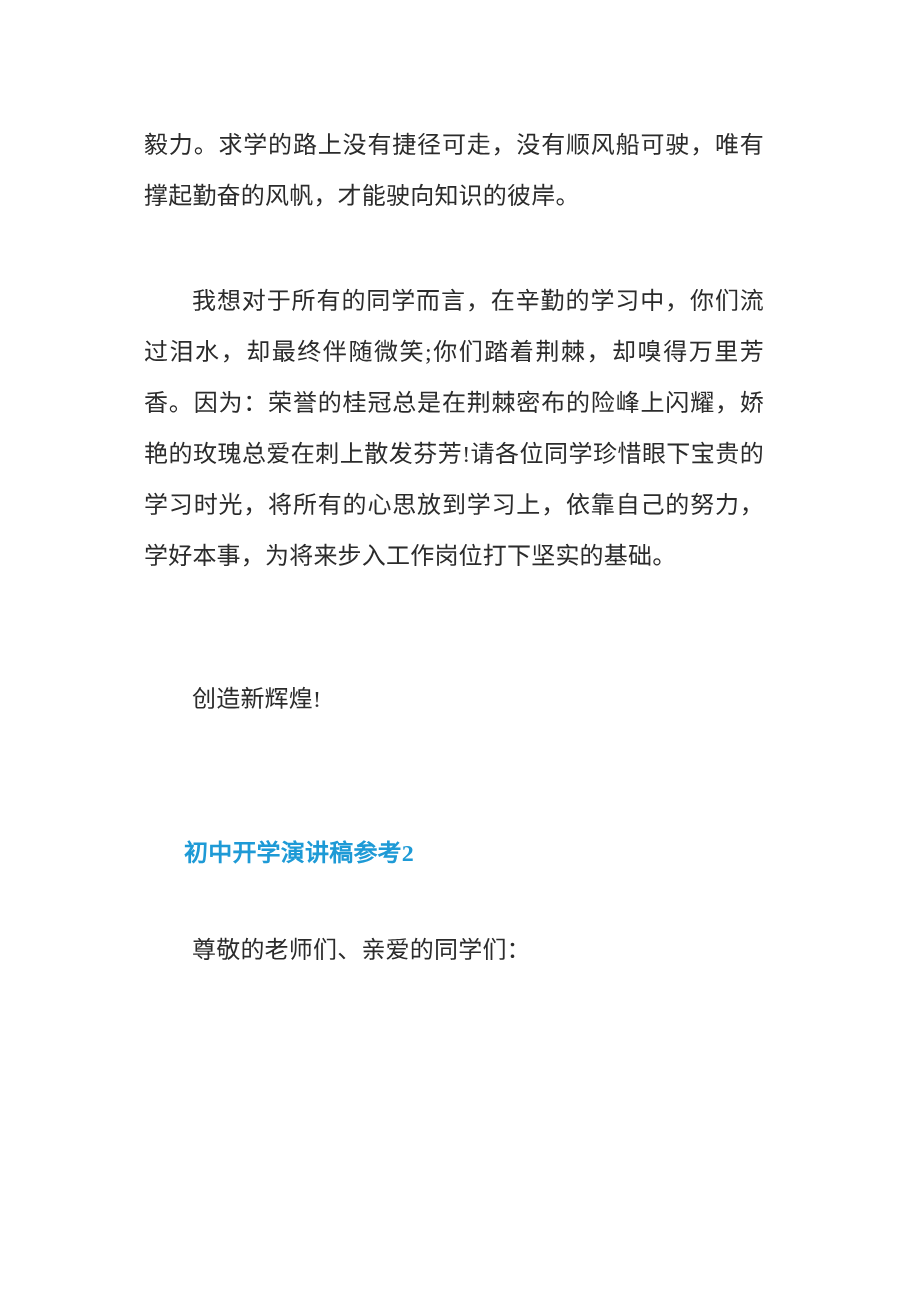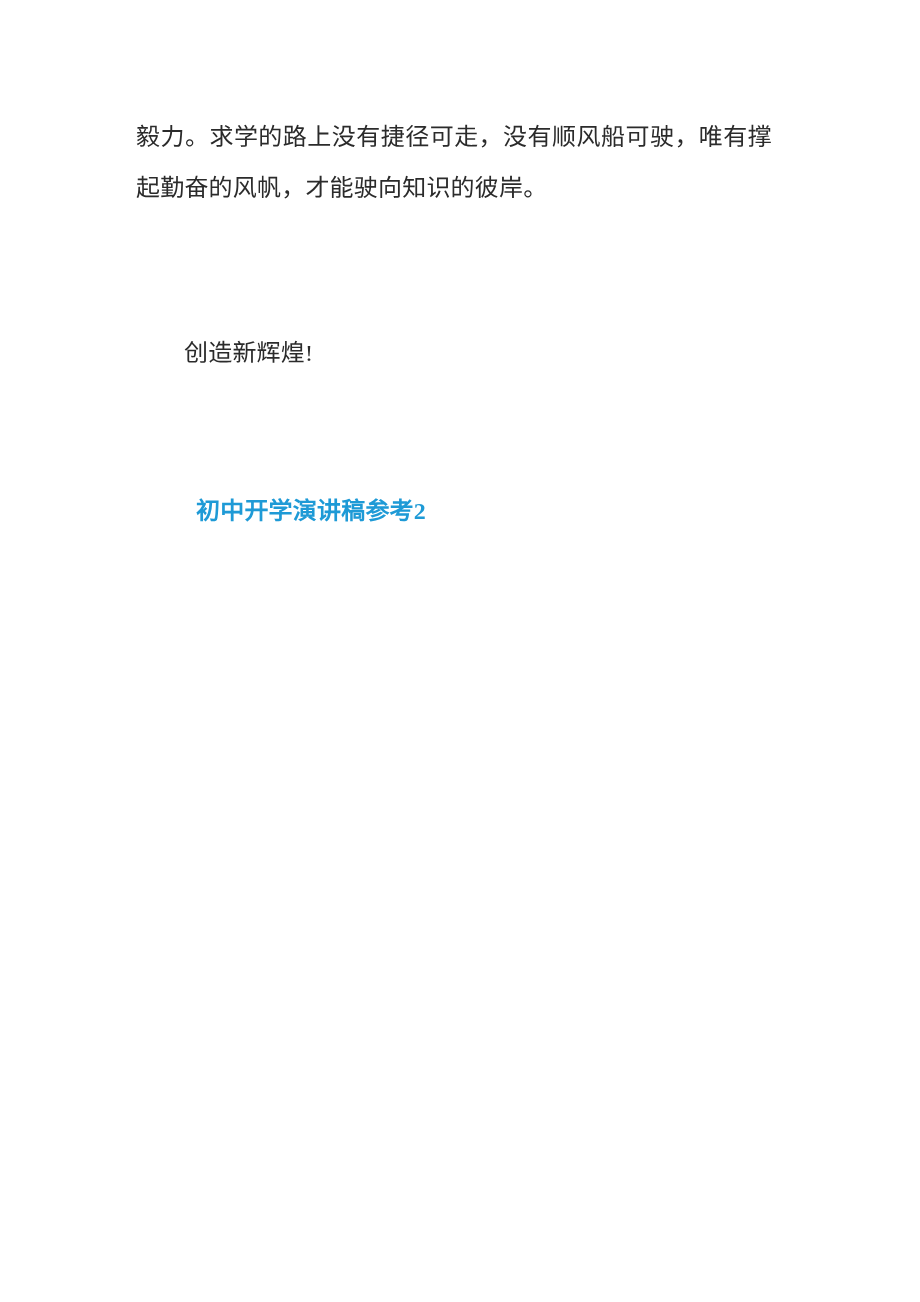--- a/index.html
+++ b/index.html
@@ -19,21 +19,21 @@
     overflow: hidden;
     box-sizing: border-box;
   }
   .doc-body {
     position: absolute;
     left: 136px;
     top: 0;
     width: 636px;
   }
   .para {
-    margin: 0;
+    margin: 8px;
     color: #2b2b2b;
     font-size: 24px;
     line-height: 51px;
     text-align: justify;
     text-justify: inter-ideograph;
     letter-spacing: 0.2px;
     font-weight: 400;
     word-break: break-all;
   }
   .para.indent {
@@ -45,52 +45,54 @@
   .gap {
     height: 38px;
   }
   .gap-lg {
     height: 100px;
   }
   .gap-heading {
     height: 44px;
   }
   .heading-2 {
-    margin: 12px;
+    margin: 0;
     font-size: 24px;
     line-height: 40px;
     font-weight: 700;
     color: #1e9ad6;
     text-indent: 48px;
     letter-spacing: 0.2px;
   }
 </style>
 </head>
 <body>
 
 <div class="page">
   <div class="doc-body">
 
     <div class="spacer-top"></div>
 
     <p class="para">毅力。求学的路上没有捷径可走，没有顺风船可驶，唯有撑起勤奋的风帆，才能驶向知识的彼岸。</p>
 
     <div class="gap"></div>
 
+    <p class="para indent">我想对于所有的同学而言，在辛勤的学习中，你们流过泪水，却最终伴随微笑;你们踏着荆棘，却嗅得万里芳香。因为：荣誉的桂冠总是在荆棘密布的险峰上闪耀，娇艳的玫瑰总爱在刺上散发芬芳!请各位同学珍惜眼下宝贵的学习时光，将所有的心思放到学习上，依靠自己的努力，学好本事，为将来步入工作岗位打下坚实的基础。</p>
 
     <div class="gap"></div>
 
 
     <div class="gap"></div>
 
     <p class="para indent">创造新辉煌!</p>
 
     <div class="gap-lg"></div>
 
     <h2 class="heading-2">初中开学演讲稿参考2</h2>
 
     <div class="gap-heading"></div>
 
+    <p class="para indent">尊敬的老师们、亲爱的同学们：</p>
 
     <div class="gap"></div>
 
   </div>
 </div>
 
 </body></html>

